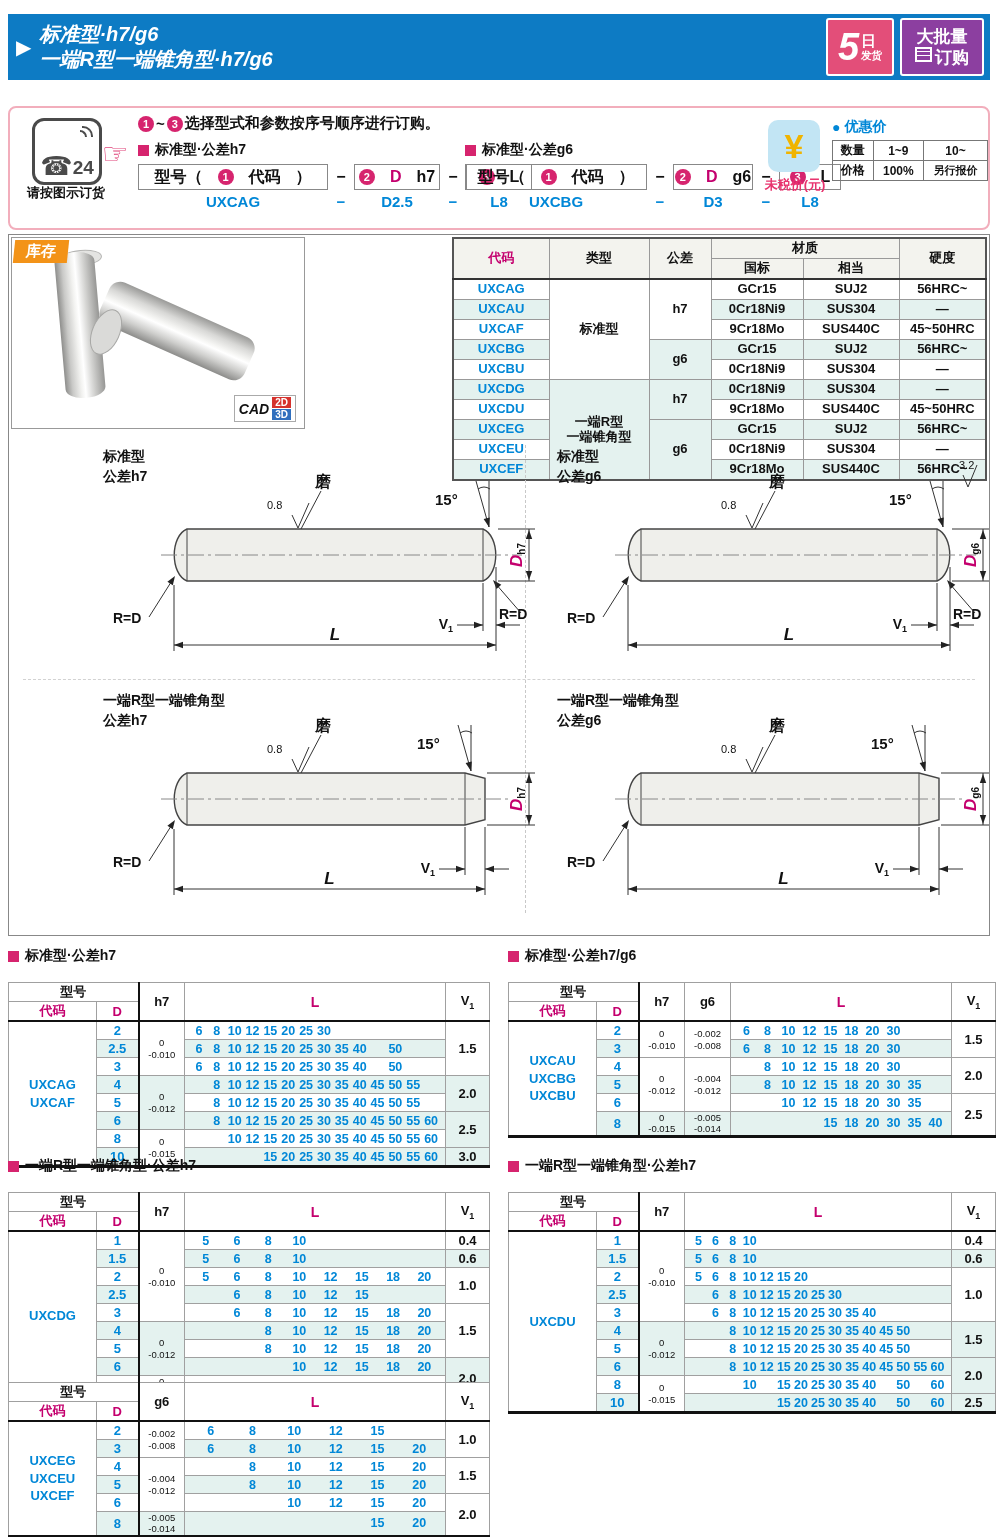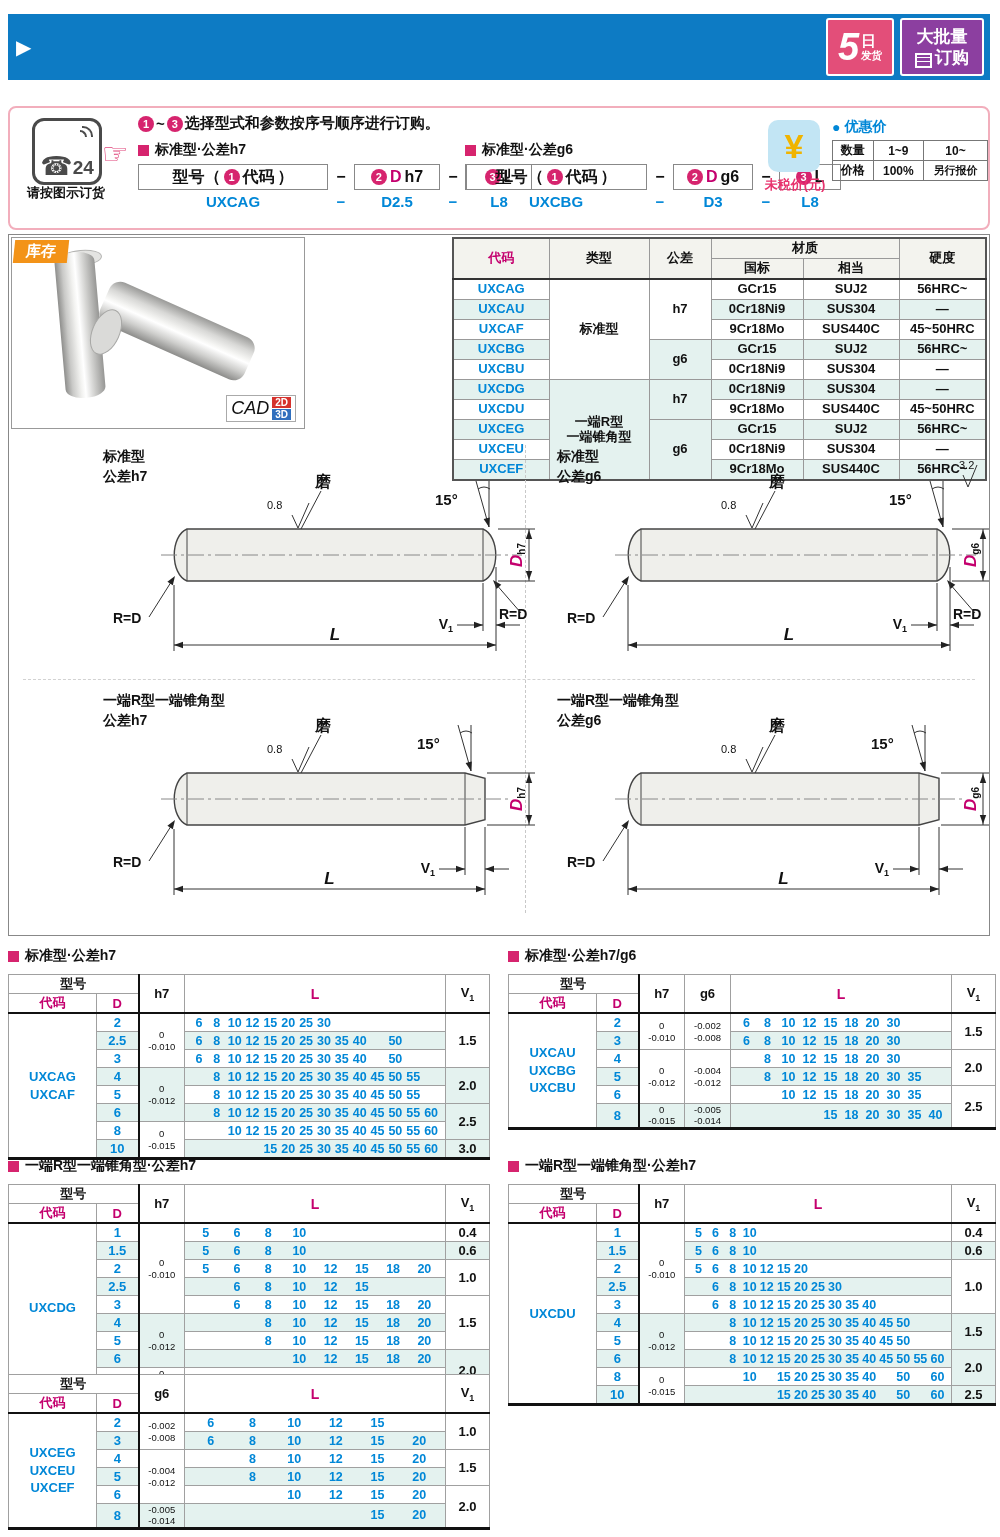--- a/index.html
+++ b/index.html
@@ -15,42 +15,42 @@
   .tb-arrow{font-size:20px;margin:0 8px;}
   .tb-subs{font-size:20px;font-weight:bold;font-style:italic;line-height:1.25;white-space:nowrap;}
   .tb-badges{margin-left:auto;display:flex;gap:6px;margin-right:6px;}
   .badge-pink{background:#e34e79;border:2px solid #fff;width:64px;height:54px;border-radius:3px;
               display:flex;align-items:center;justify-content:center;}
   .b5{font-size:38px;font-weight:bold;font-style:italic;line-height:1;}
   .bcol{display:flex;flex-direction:column;font-weight:bold;line-height:1;margin-left:2px;}
   .bday{font-size:15px;} .bsm{font-size:10.5px;margin-top:2px;}
   .badge-purple{background:#8c3fa0;border:2px solid #fff;width:80px;height:54px;border-radius:3px;color:#fff;
                 font-weight:bold;font-size:17px;display:flex;flex-direction:column;align-items:center;justify-content:center;line-height:1.25;}
-  .bulkrow{display:flex;align-items:flex-end;}
+  .bulkrow{display:flex;align-items:flex-start;}
   .bulk-icon{width:13px;height:11px;border:2px solid #fff;margin-right:3px;display:inline-block;
              background:linear-gradient(#8c3fa0 2px,#fff 2px,#fff 3px,#8c3fa0 3px,#8c3fa0 6px,#fff 6px,#fff 7px,#8c3fa0 7px);}
 
   
   .orderbox{position:absolute;left:8px;top:106px;width:978px;height:120px;border:2px solid #f2aebc;border-radius:8px;background:#fff;}
   .phonebox{position:absolute;left:22px;top:10px;width:64px;height:58px;border:3px solid #4a4a4a;border-radius:12px;
             display:flex;align-items:flex-end;justify-content:center;padding-bottom:3px;}
   .phoneglyph{font-size:26px;line-height:1;color:#4a4a4a;}
   .phone24{font-size:19px;font-weight:bold;color:#4a4a4a;}
   .wave{position:absolute;right:6px;top:5px;width:9px;height:9px;border:2px solid #4a4a4a;border-left:none;border-bottom:none;border-radius:0 10px 0 0;}
   .wave2{right:12px;top:9px;width:5px;height:5px;}
   .phonecap{position:absolute;left:4px;top:76px;width:104px;text-align:center;font-size:13px;font-weight:bold;}
   .hand{position:absolute;left:92px;top:28px;color:#e0457b;font-size:30px;}
   .instr{position:absolute;left:128px;top:6px;font-size:15px;font-weight:bold;display:flex;align-items:center;gap:2px;}
   .cnum{display:inline-flex;width:16px;height:16px;border-radius:50%;background:#d6246e;color:#fff;font-size:11px;
         font-weight:bold;align-items:center;justify-content:center;flex:none;}
   .sectitle{display:flex;align-items:center;gap:6px;font-size:14px;font-weight:bold;height:20px;}
   .sq{width:11px;height:11px;background:#d6246e;display:inline-block;flex:none;}
   .example{position:absolute;top:32px;}
   .boxrow{display:flex;align-items:center;margin-top:4px;font-size:16px;font-weight:bold;}
-  .obox{border:1.5px solid #888;height:26px;display:flex;align-items:center;justify-content:center;gap:3px;box-sizing:border-box;}
+  .obox{border:1.5px solid #888;height:26px;display:flex;align-items:center;justify-content:center;gap:15px;box-sizing:border-box;}
   .odash{width:26px;text-align:center;font-weight:bold;}
   .samplerow{display:flex;align-items:center;margin-top:3px;font-size:15px;font-weight:bold;color:#0087d7;}
   .sampleitem{text-align:center;}
   .yenbox{position:absolute;left:758px;top:12px;width:52px;height:52px;background:#c2e5f4;border-radius:10px;
           display:flex;align-items:center;justify-content:center;font-size:34px;font-weight:bold;color:#f0b400;}
   .yencap{position:absolute;left:740px;top:68px;width:90px;text-align:center;color:#e8336e;font-weight:bold;font-size:13px;}
   .pricehead{position:absolute;left:822px;top:10px;color:#0087d7;font-weight:bold;font-size:14px;display:flex;align-items:center;gap:4px;}
   .pricetbl{position:absolute;left:822px;top:32px;border-collapse:collapse;}
   .pricetbl td{border:1px solid #777;font-size:12px;font-weight:bold;text-align:center;height:19px;padding:0 2px;}
 
@@ -59,21 +59,21 @@
   .photobox{position:absolute;left:2px;top:2px;width:292px;height:190px;border:1px solid #999;background:#fff;overflow:hidden;}
   .stockbadge{position:absolute;left:2px;top:2px;background:#f39318;color:#fff;font-weight:bold;font-size:15px;
               padding:2px 12px;transform:skewX(-6deg);z-index:2;}
   .pin1{position:absolute;left:48px;top:14px;width:40px;height:146px;border-radius:18px/10px;transform:rotate(-5deg);
         background:linear-gradient(90deg,#8e8e8c 0%,#c9c9c7 18%,#f2f2f0 40%,#ffffff 50%,#d5d5d3 70%,#969694 100%);}
   .pin1cap{position:absolute;left:48px;top:12px;width:40px;height:14px;border-radius:50%;background:#e4e4e2;border:1px solid #b5b5b3;transform:rotate(-5deg);}
   .pin2{position:absolute;left:86px;top:70px;width:158px;height:46px;border-radius:12px;transform:rotate(24deg);
         background:linear-gradient(180deg,#9a9a98,#d8d8d6 25%,#f6f6f4 45%,#ffffff 52%,#cfcfcd 75%,#8c8c8a);}
   .pin2cap{position:absolute;left:80px;top:70px;width:26px;height:46px;border-radius:50%;background:#dadad8;border:1px solid #a8a8a6;transform:rotate(24deg);}
   .cadbadge{position:absolute;right:8px;bottom:6px;display:flex;align-items:center;border:1px solid #aaa;background:#fff;padding:1px 4px;gap:3px;}
-  .cadtxt{font-weight:normal;font-style:italic;font-size:18px;}
+  .cadtxt{font-weight:bold;font-style:italic;font-size:14px;}
   .cadcol{display:flex;flex-direction:column;gap:1px;}
   .cad2d{background:#d5322d;color:#fff;font-size:10px;font-weight:bold;padding:0 3px;cursor:pointer;}
   .cad3d{background:#2f6fbe;color:#fff;font-size:10px;font-weight:bold;padding:0 3px;cursor:pointer;}
 
   
   .mat{position:absolute;right:2px;top:2px;width:533px;border-collapse:collapse;table-layout:fixed;border:2px solid #555;background:#fff;}
   .mat th,.mat td{border:1px solid #999;text-align:center;font-size:13px;font-weight:bold;height:19px;padding:0;line-height:1.1;}
   .mat thead th{background:#f3f3ee;border-bottom:2px solid #333;}
   .mat thead th[colspan]{border-bottom:1px solid #999;}
   .mat .mcode{color:#0087d7;}
@@ -82,21 +82,21 @@
   
   .diag{position:absolute;width:450px;height:235px;}
   .dtitle{position:absolute;left:16px;top:4px;font-size:14px;font-weight:bold;line-height:1.4;z-index:2;}
   .dsvg{position:absolute;left:0;top:0;width:450px;height:235px;}
   .dsvg svg text{font-family:"Liberation Sans","DejaVu Sans",sans-serif;fill:#111;}
   .dashv{position:absolute;left:516px;top:210px;height:468px;border-left:1px dashed #c8c8c8;}
   .dashh{position:absolute;left:14px;top:444px;width:952px;border-top:1px dashed #d2d2d2;}
 
   
   .spectbl{position:absolute;}
-  .spec{border-collapse:collapse;table-layout:fixed;width:100%;border:1px solid #666;border-bottom:3px solid #111;background:#fff;margin-top:8px;}
+  .spec{border-collapse:collapse;table-layout:fixed;width:100%;border:1px solid #666;border-bottom:3px solid #111;background:#fff;margin-top:16px;}
   .spec th,.spec td{border:1px solid #a0a0a0;padding:0;text-align:center;vertical-align:middle;}
   .spec thead th{height:16px;font-size:13px;font-weight:bold;background:#fff;border-bottom:2.5px solid #111;}
   .spec thead th[colspan]{border-bottom:1px solid #a0a0a0;}
   .spec thead .hl{color:#c4006e;font-size:14px;}
   .spec thead .hmag{color:#c4006e;}
   .spec tbody td{height:17px;}
   .thickR{border-right:2.5px solid #111 !important;}
   .dcell{color:#0087d7;font-weight:bold;font-size:13px;}
   .tolcell{font-size:9.5px;text-align:left;padding-left:7px;line-height:1.2;}
   .vcell{font-size:13px;font-weight:bold;}
@@ -105,20 +105,24 @@
   .lrow{display:flex;padding:0 5px;}
   .slot{flex:1;color:#0087d7;font-weight:bold;font-size:12.5px;text-align:center;white-space:nowrap;}
 </style>
 </head>
 <body>
 
 <div class="page">
 
   <div class="topbar">
     <div class="tb-arrow">▶</div>
+    <div class="tb-subs">
+      <div>标准型·h7/g6</div>
+      <div>一端R型一端锥角型·h7/g6</div>
+    </div>
     <div class="tb-badges">
       <div class="badge-pink">
         <span class="b5">5</span>
         <span class="bcol">
           <span class="bday">日</span>
           <span class="bsm">发货</span>
         </span>
       </div>
       <div class="badge-purple">
         <div>大批量</div>

